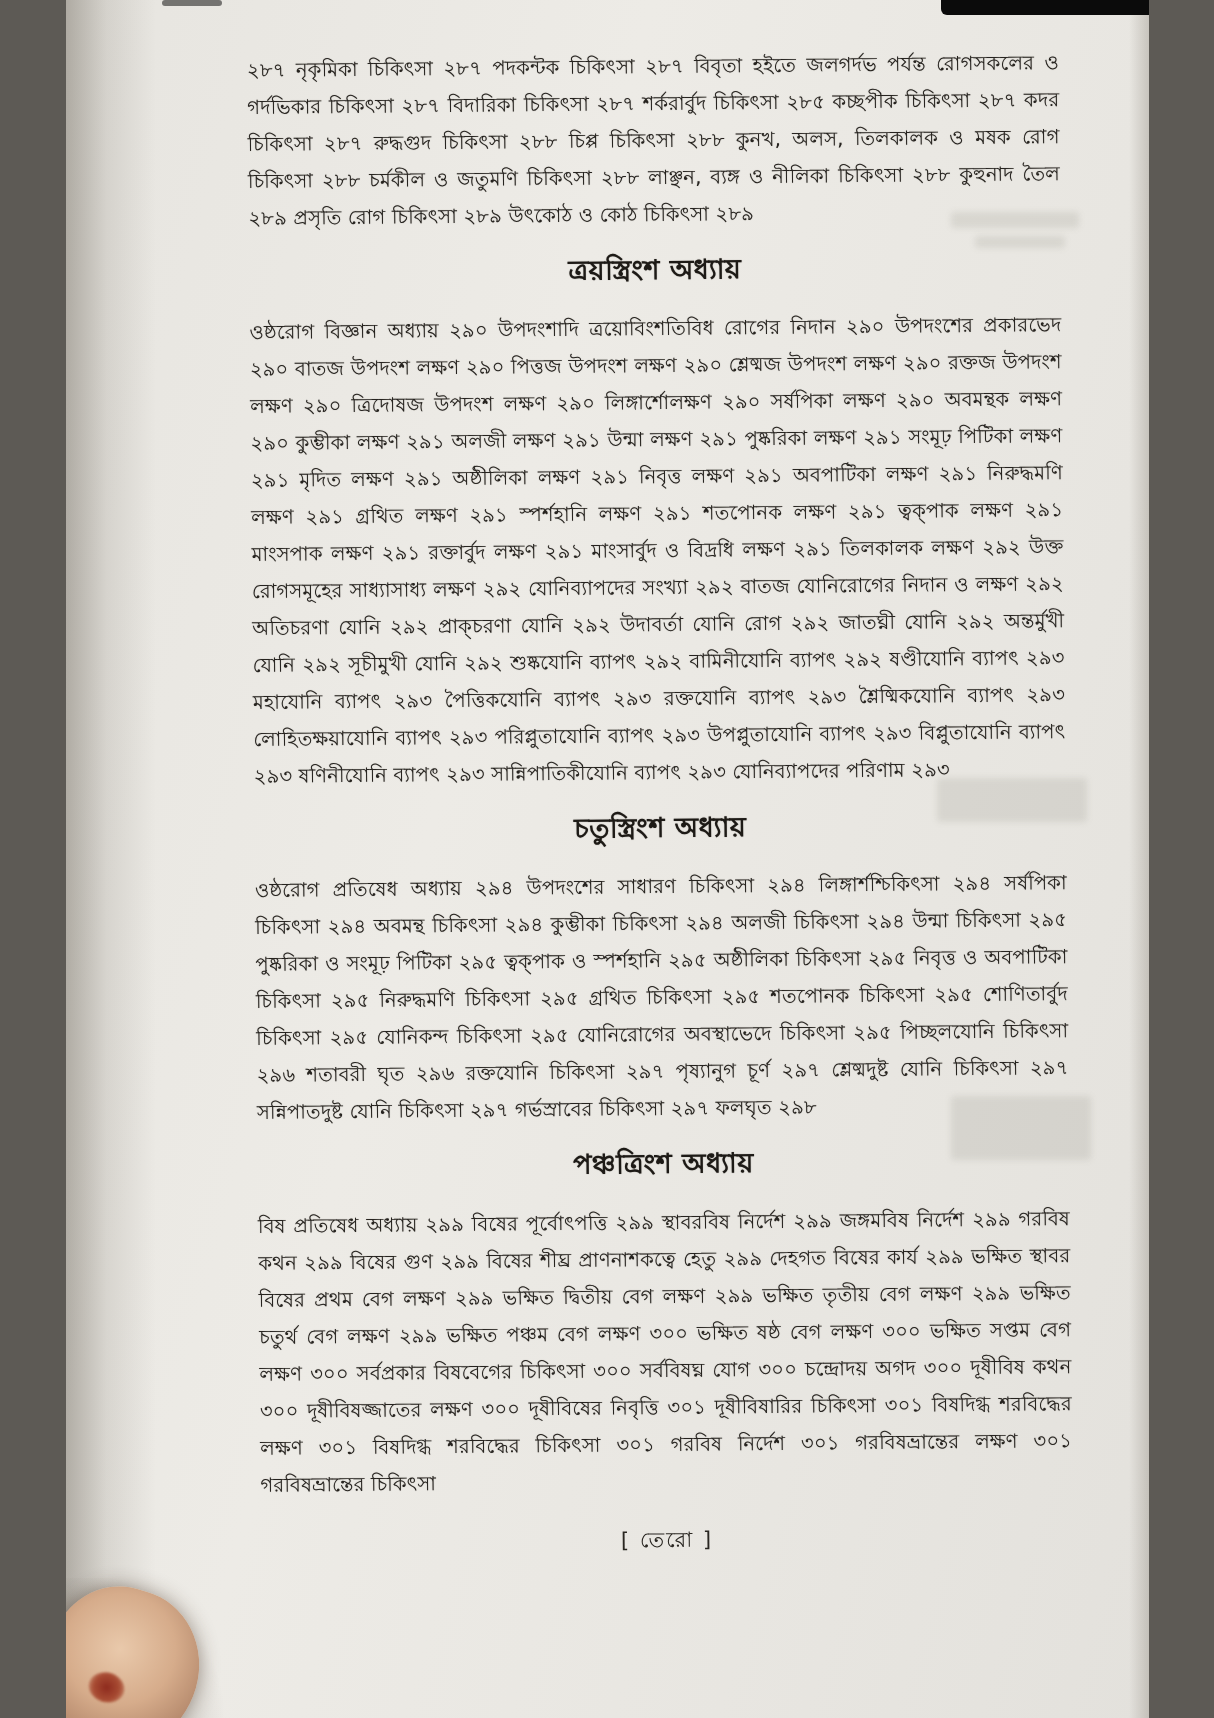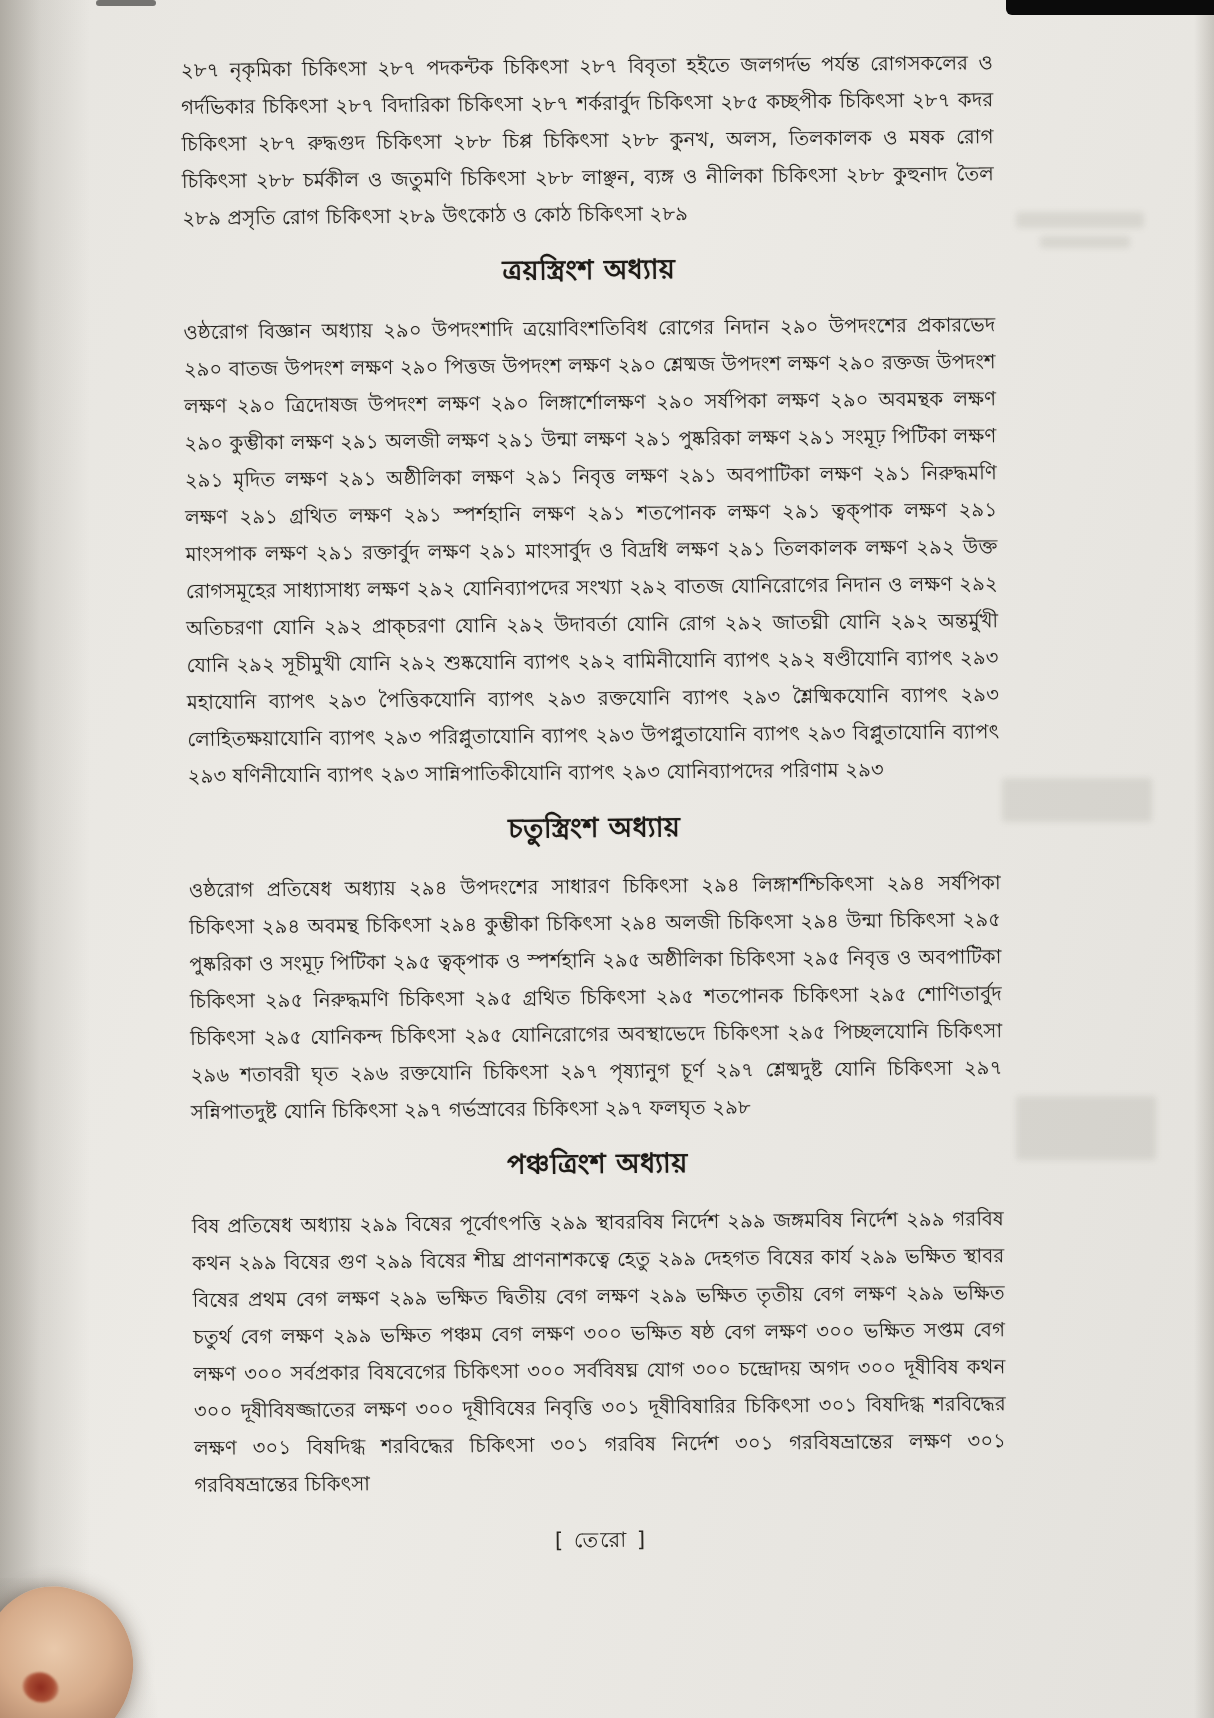--- a/index.html
+++ b/index.html
@@ -1,19 +1,19 @@
 <!DOCTYPE html>
 <html><head>
 <meta charset="utf-8">
 <style>
   html,body{margin:0;padding:0;}
   body{background:#5d5a55;}
   .page{
     position:relative;
-    width:1214px;height:1718px;
+    width:1083px;height:1718px;
     margin:0 auto;
     background:linear-gradient(105deg,#e7e5e0 0%,#edebe6 38%,#e8e6e1 72%,#e3e1dc 100%);
     overflow:hidden;
     font-family:"DejaVu Sans","Liberation Sans",sans-serif;
   }
   .binding-shadow{
     position:absolute;left:0;top:0;bottom:0;width:90px;
     background:linear-gradient(to right,rgba(97,90,78,0.42),rgba(97,90,78,0.14) 45%,rgba(0,0,0,0));
     pointer-events:none;
   }

